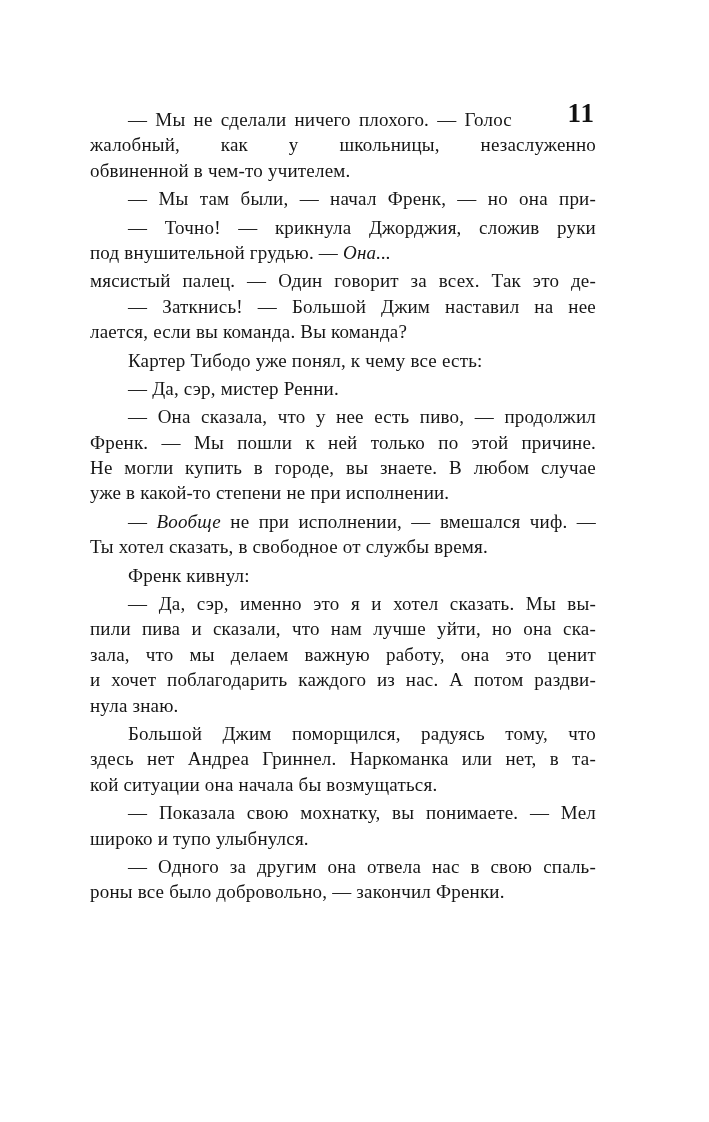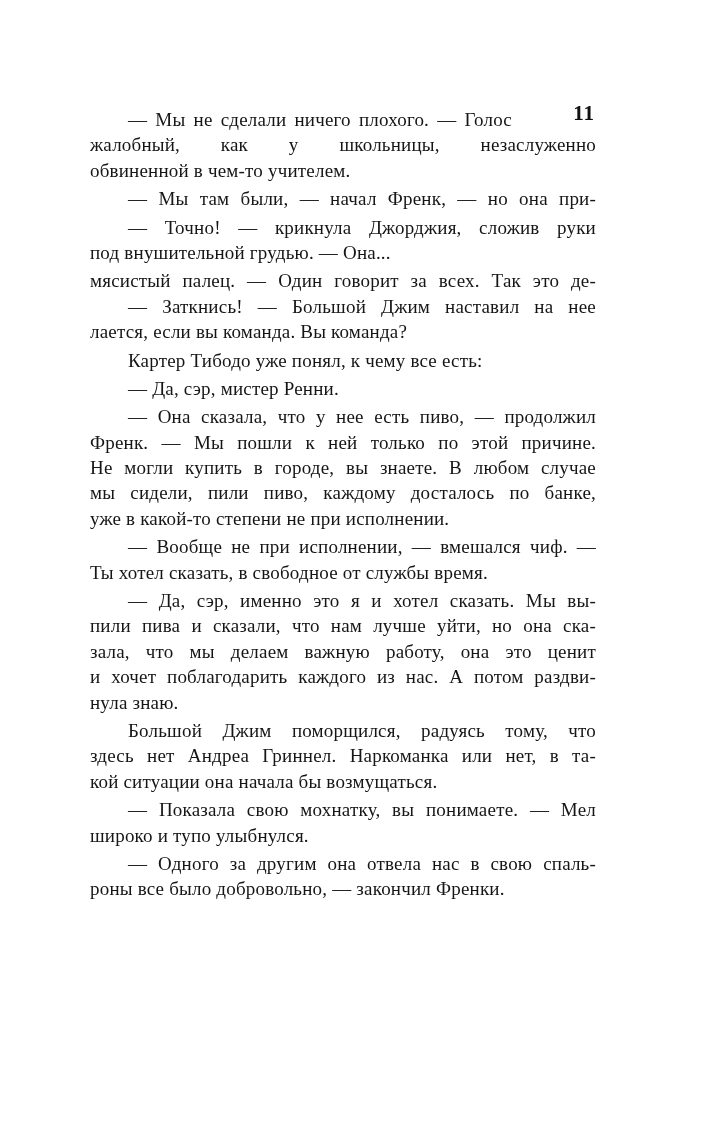--- a/index.html
+++ b/index.html
@@ -41,27 +41,28 @@
   .line.last {
     text-align-last: left;
   }
   .line.indent {
     padding-left: 38px;
   }
   .line.pagenum-room {
     padding-right: 84px;
   }
   .italic {
+    font-style: italic;
   }
   .page-number {
     position: absolute;
     top: -3px;
     right: 4px;
     font-weight: 700;
-    font-size: 21px;
+    font-size: 27px;
     letter-spacing: 1px;
     color: #111111;
     text-align: right;
   }
 </style>
 </head>
 <body>
 
 <div class="page">
   <div class="text-block">
@@ -87,26 +88,28 @@
         <div class="paragraph">
           <div class="line indent last"><span>Картер Тибодо уже понял, к чему все есть:</span></div>
         </div>
         <div class="paragraph">
           <div class="line indent last"><span>— Да, сэр, мистер Ренни.</span></div>
         </div>
         <div class="paragraph">
           <div class="line indent"><span>— Она сказала, что у нее есть пиво, — продолжил</span></div>
           <div class="line"><span>Френк. — Мы пошли к ней только по этой причине.</span></div>
           <div class="line"><span>Не могли купить в городе, вы знаете. В любом случае</span></div>
-          <div class="line"><span>мы сидели, пили пиво, каждому досталось по банке,</span></div>
           <div class="line last"><span>уже в какой-то степени не при исполнении.</span></div>
         </div>
         <div class="paragraph">
           <div class="line indent"><span>— </span><span class="italic">Вообще</span><span> не при исполнении, — вмешался чиф. —</span></div>
           <div class="line last"><span>Ты хотел сказать, в свободное от службы время.</span></div>
+        </div>
+        <div class="paragraph">
+          <div class="line indent last"><span>Френк кивнул:</span></div>
         </div>
         <div class="paragraph">
           <div class="line indent"><span>— Да, сэр, именно это я и хотел сказать. Мы вы-</span></div>
           <div class="line"><span>пили пива и сказали, что нам лучше уйти, но она ска-</span></div>
           <div class="line"><span>зала, что мы делаем важную работу, она это ценит</span></div>
           <div class="line"><span>и хочет поблагодарить каждого из нас. А потом раздви-</span></div>
           <div class="line last"><span>нула знаю.</span></div>
         </div>
         <div class="paragraph">
           <div class="line indent"><span>Большой Джим поморщился, радуясь тому, что</span></div>

